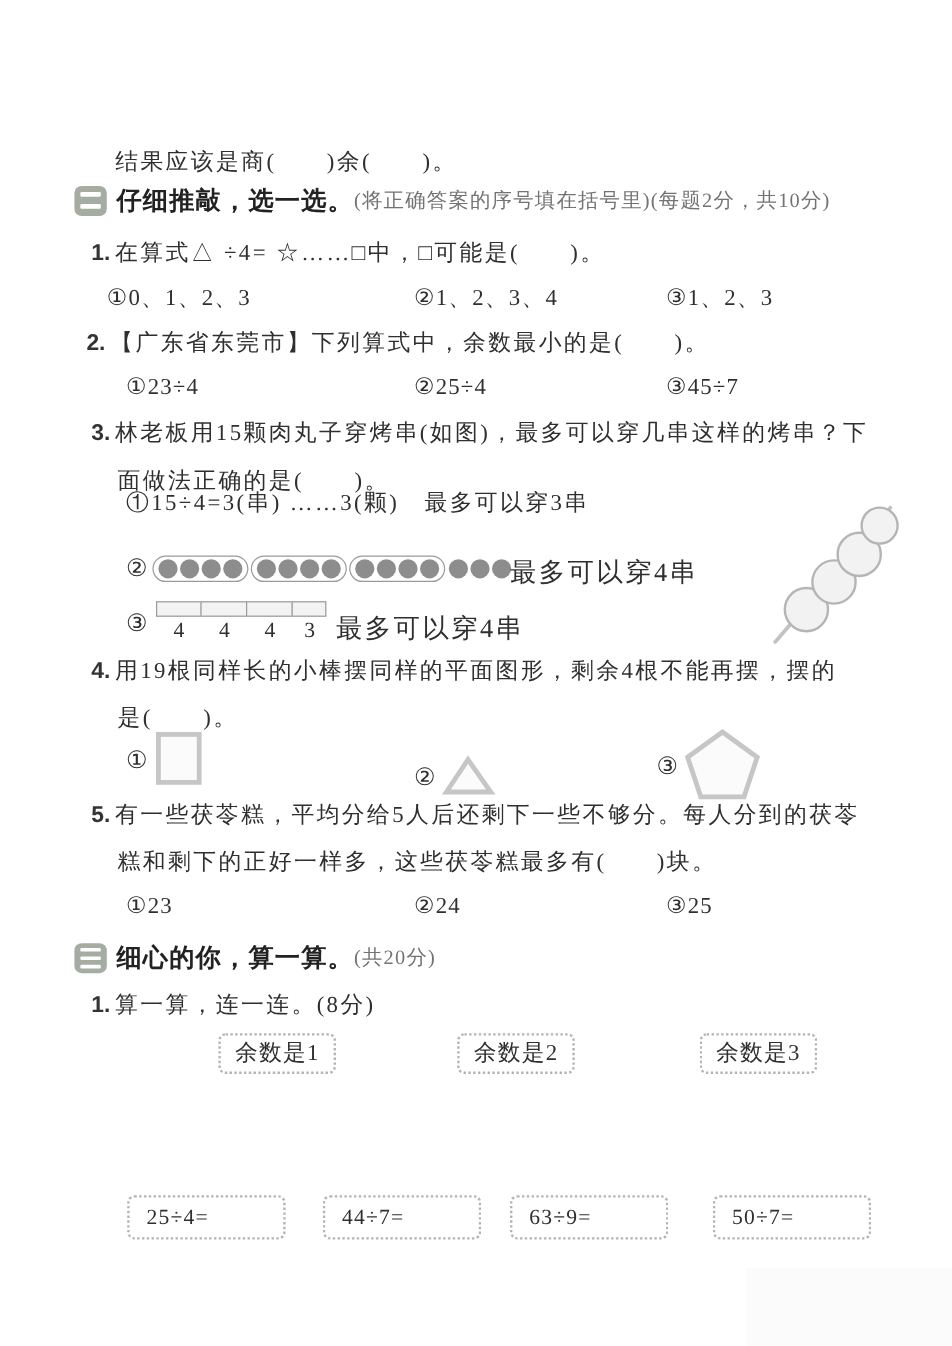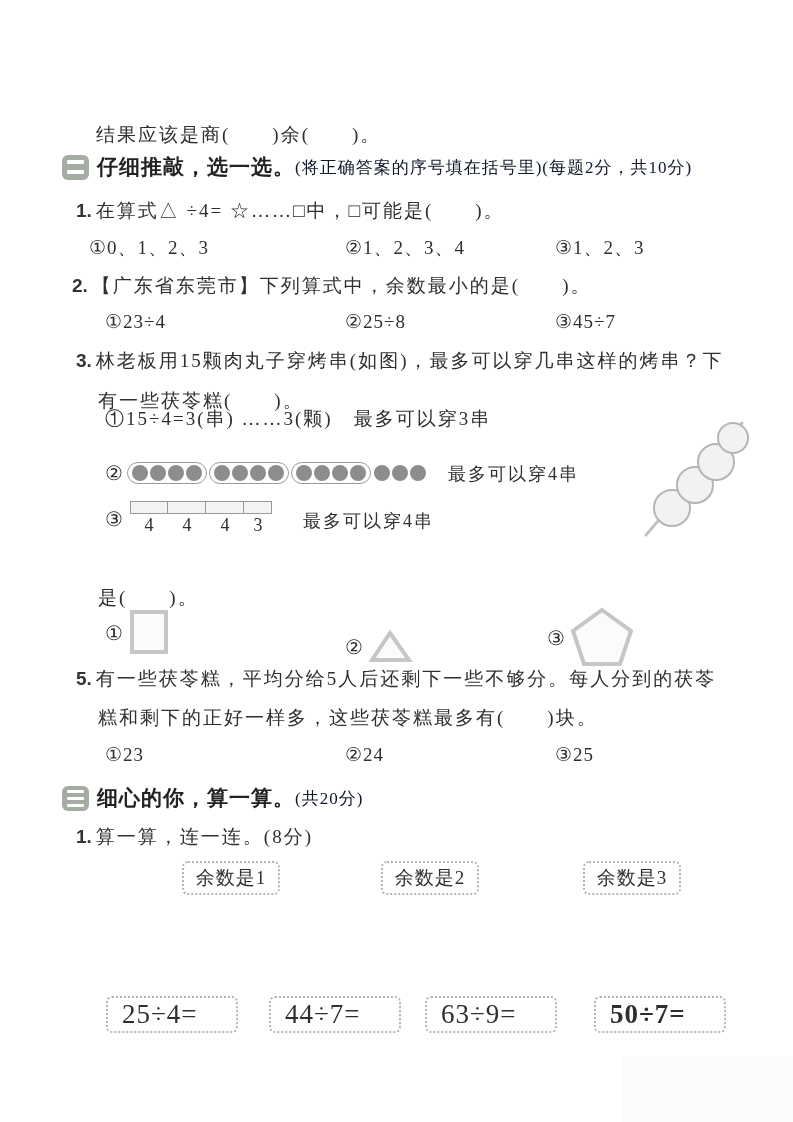--- a/index.html
+++ b/index.html
@@ -15,56 +15,56 @@
   .qtext-indent { font-size:19px; letter-spacing:2px; }
   .qnum {
     font-family:"Liberation Sans", sans-serif; font-weight:bold;
     font-size:19px; color:#333; margin-right:4px; letter-spacing:0;
   }
   .opt { position:absolute; top:0; font-size:19px; letter-spacing:1px; }
   .sec-title {
     font-family:"Liberation Sans", sans-serif; font-weight:bold;
     font-size:21px; color:#222; letter-spacing:1px; vertical-align:middle;
   }
-  .sec-note { font-size:17px; letter-spacing:1px; color:#0f172a; vertical-align:middle; }
+  .sec-note { font-size:17px; letter-spacing:1px; color:#737373; vertical-align:middle; }
   .badge {
     display:inline-flex; flex-direction:column; justify-content:space-evenly; align-items:center;
     width:27px; height:25px; background:#a5ada3; border-radius:6px;
     margin-right:8px; vertical-align:middle;
   }
   .badge i { display:block; width:17px; height:4px; background:#ffffff; border-radius:1px; }
   .badge.three i { height:3px; }
   
   .mrow { display:inline-flex; align-items:center; }
   .mrow .dot {
     display:inline-block; width:16px; height:16px; border-radius:50%;
     background:#8d8d8d; margin:0 1px;
   }
   .mgrp {
     display:inline-flex; align-items:center; padding:2px 3px;
     border:1px solid #9a9a9a; border-radius:12px; margin-right:2px;
   }
   .marker { font-size:20px; letter-spacing:0; margin-right:4px; }
-  .note { font-size:18px; letter-spacing:2px;margin-left:23px; }
+  .note { font-size:22px; letter-spacing:2px; }
   
   .barwrap { display:inline-flex; align-items:flex-start; }
   .barcell { display:inline-flex; flex-direction:column; align-items:center; }
   .barseg { height:13px; border:1px solid #9a9a9a; background:#f3f3f3; margin-left:-1px; box-sizing:border-box; align-self:stretch; }
   .barcell:first-child .barseg { margin-left:0; }
   .barlabel { font-size:18px; margin-top:1px; }
   
   .rembox {
     position:absolute; width:98px; height:34px; box-sizing:border-box;
     border:2px dotted #b4b4b4; border-radius:6px;
     font-size:19px; letter-spacing:1px; text-align:center; line-height:30px;
   }
   .eqbox {
     position:absolute; width:132px; height:37px; box-sizing:border-box;
     border:2px dotted #b4b4b4; border-radius:6px;
-    font-size:27px; letter-spacing:1px; line-height:33px; padding-left:14px;
+    font-size:18px; letter-spacing:1px; line-height:33px; padding-left:14px;
   }
   .shape-opt { position:absolute; top:0; display:inline-flex; align-items:center; }
   .scan-shade { position:absolute; background:#fbfbfb; }
 </style>
 </head>
 <body>
 
 <div class="page">
 
   <div class="row" style="top:122px; left:96px;text-align:right;">
@@ -85,29 +85,29 @@
     <span class="opt" style="left:89px;">①0、1、2、3</span>
     <span class="opt" style="left:345px;">②1、2、3、4</span>
     <span class="opt" style="left:555px;">③1、2、3</span>
   </div>
 
   <div class="row" style="top:273px; left:72px;">
     <span class="qnum">2.</span><span class="qtext">【广东省东莞市】下列算式中，余数最小的是(　　)。</span>
   </div>
   <div class="row" style="top:310px; left:0; width:793px;">
     <span class="opt" style="left:105px;">①23÷4</span>
-    <span class="opt" style="left:345px;">②25÷8</span>
+    <span class="opt" style="left:345px;">②25÷4</span>
     <span class="opt" style="left:555px;">③45÷7</span>
   </div>
 
   <div class="row" style="top:348px; left:76px;">
     <span class="qnum">3.</span><span class="qtext">林老板用15颗肉丸子穿烤串(如图)，最多可以穿几串这样的烤串？下</span>
   </div>
   <div class="row" style="top:388px; left:98px;">
-    <span class="qtext-indent">有一些茯苓糕(　　)。</span>
+    <span class="qtext-indent">面做法正确的是(　　)。</span>
   </div>
   <div class="row" style="top:406px; left:105px;">
     <span class="qtext">①15÷4=3(串) ……3(颗)　最多可以穿3串</span>
   </div>
 
   <div class="row" style="top:461px; left:105px; width:688px;">
     <span class="mrow">
       <span class="marker">②</span>
       <span class="mgrp">
           <i class="dot"></i>
@@ -160,20 +160,23 @@
   <div class="row" style="top:405px; left:638px;">
     <svg width="118" height="138" viewBox="0 0 118 138">
       <line x1="8" y1="130" x2="104" y2="18" stroke="#c2c2c2" stroke-width="3" stroke-linecap="round"></line>
       <circle cx="34" cy="103" r="18" fill="#f2f2f2" stroke="#b5b5b5" stroke-width="2"></circle>
       <circle cx="57" cy="80" r="18" fill="#f2f2f2" stroke="#b5b5b5" stroke-width="2"></circle>
       <circle cx="78" cy="57" r="18" fill="#f2f2f2" stroke="#b5b5b5" stroke-width="2"></circle>
       <circle cx="95" cy="33" r="15" fill="#f2f2f2" stroke="#b5b5b5" stroke-width="2"></circle>
     </svg>
   </div>
 
+  <div class="row" style="top:546px; left:76px;">
+    <span class="qnum">4.</span><span class="qtext">用19根同样长的小棒摆同样的平面图形，剩余4根不能再摆，摆的</span>
+  </div>
   <div class="row" style="top:585px; left:98px;">
     <span class="qtext-indent">是(　　)。</span>
   </div>
   <div class="row" style="top:607px; left:0; width:793px; height:62px;">
     <span class="shape-opt" style="left:105px; height:52px;">
       <span class="marker">①</span>
       <svg width="44" height="50" viewBox="0 0 44 50">
         <rect x="5" y="4" width="34" height="40" fill="#fbfbfb" stroke="#c6c6c6" stroke-width="4"></rect>
       </svg>
     </span>
@@ -218,18 +221,18 @@
   <div class="row" style="top:861px; left:0; width:793px; height:40px;">
     <span class="rembox" style="left:182px;">余数是1</span>
     <span class="rembox" style="left:381px;">余数是2</span>
     <span class="rembox" style="left:583px;">余数是3</span>
   </div>
 
   <div class="row" style="top:996px; left:0; width:793px; height:42px;">
     <span class="eqbox" style="left:106px;">25÷4=</span>
     <span class="eqbox" style="left:269px;">44÷7=</span>
     <span class="eqbox" style="left:425px;">63÷9=</span>
-    <span class="eqbox" style="left:594px;font-weight:bold;">50÷7=</span>
+    <span class="eqbox" style="left:594px;">50÷7=</span>
   </div>
 
   <div class="scan-shade" style="left:622px; top:1057px; width:171px; height:65px;"></div>
 
 </div>
 
 </body></html>

